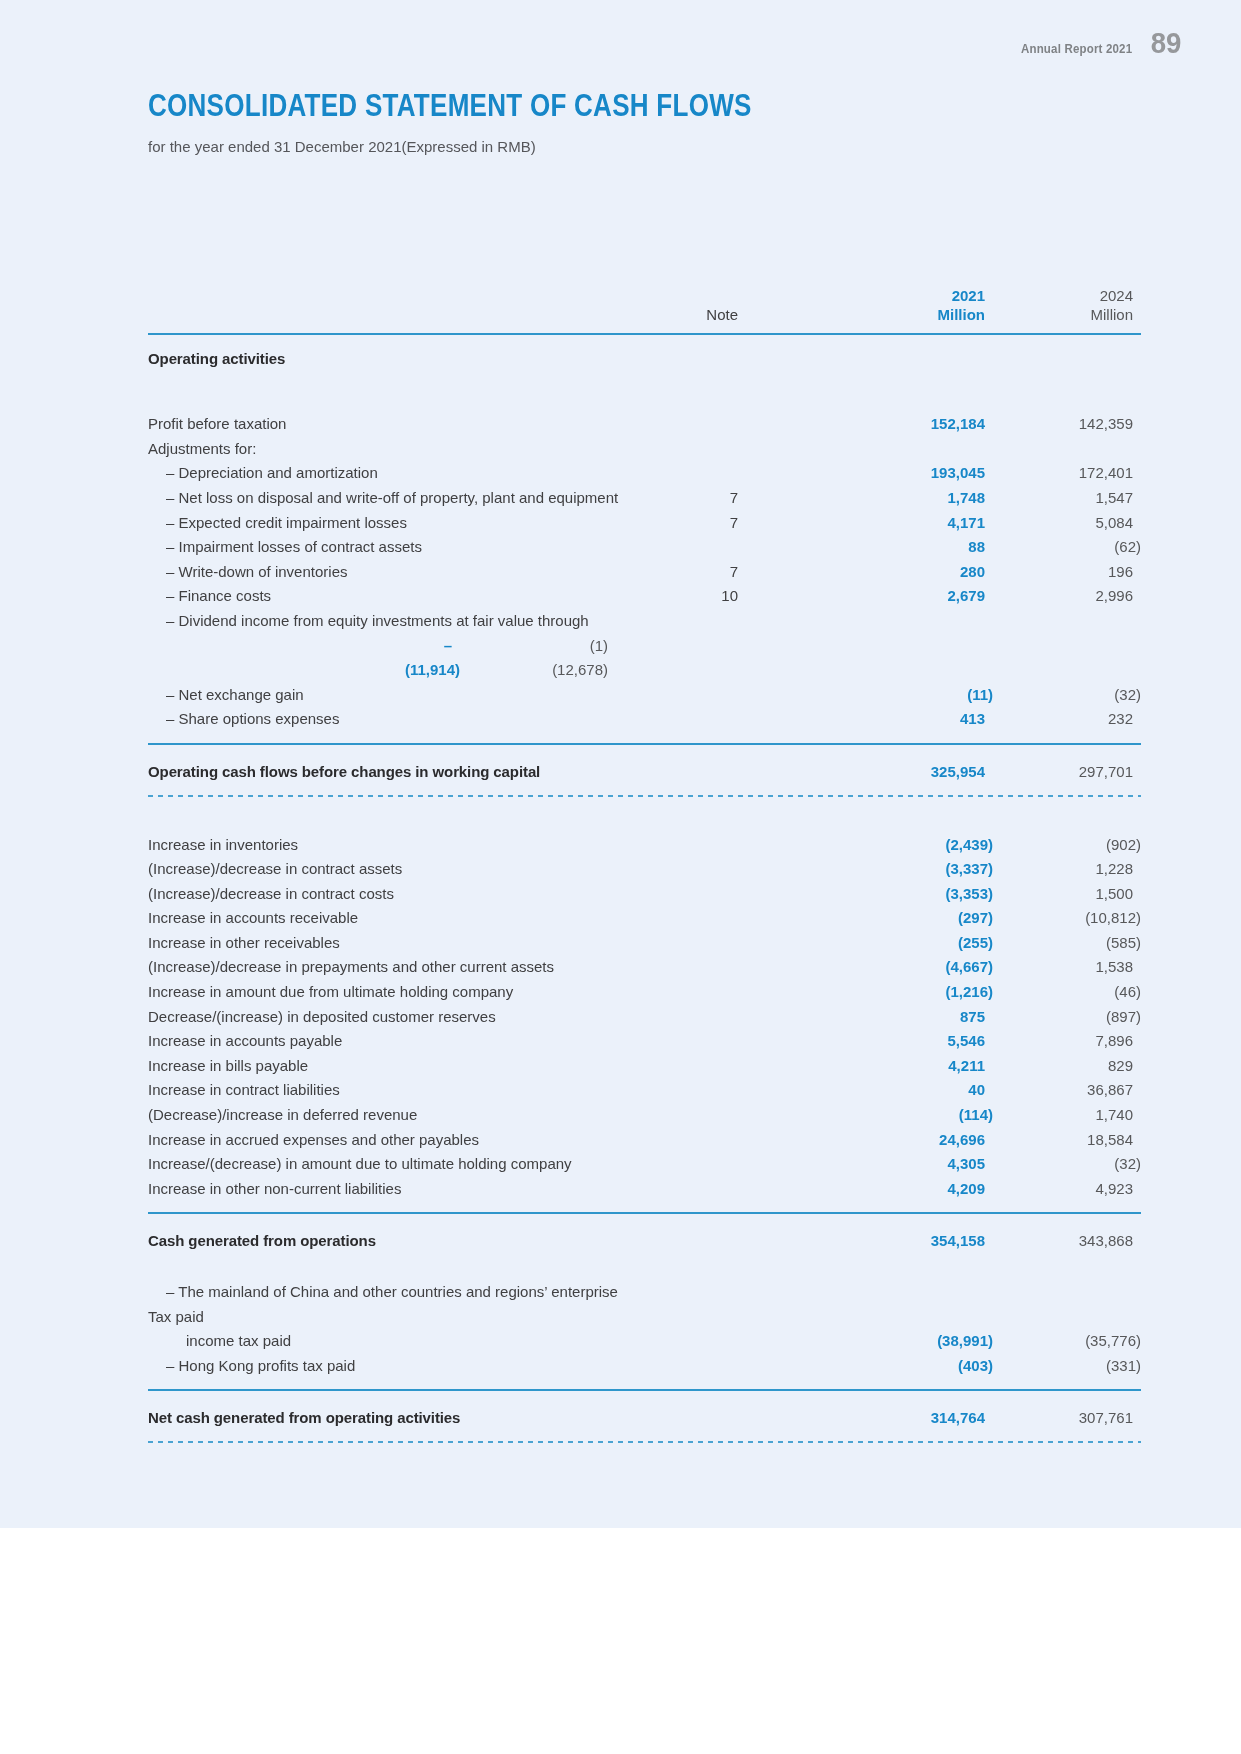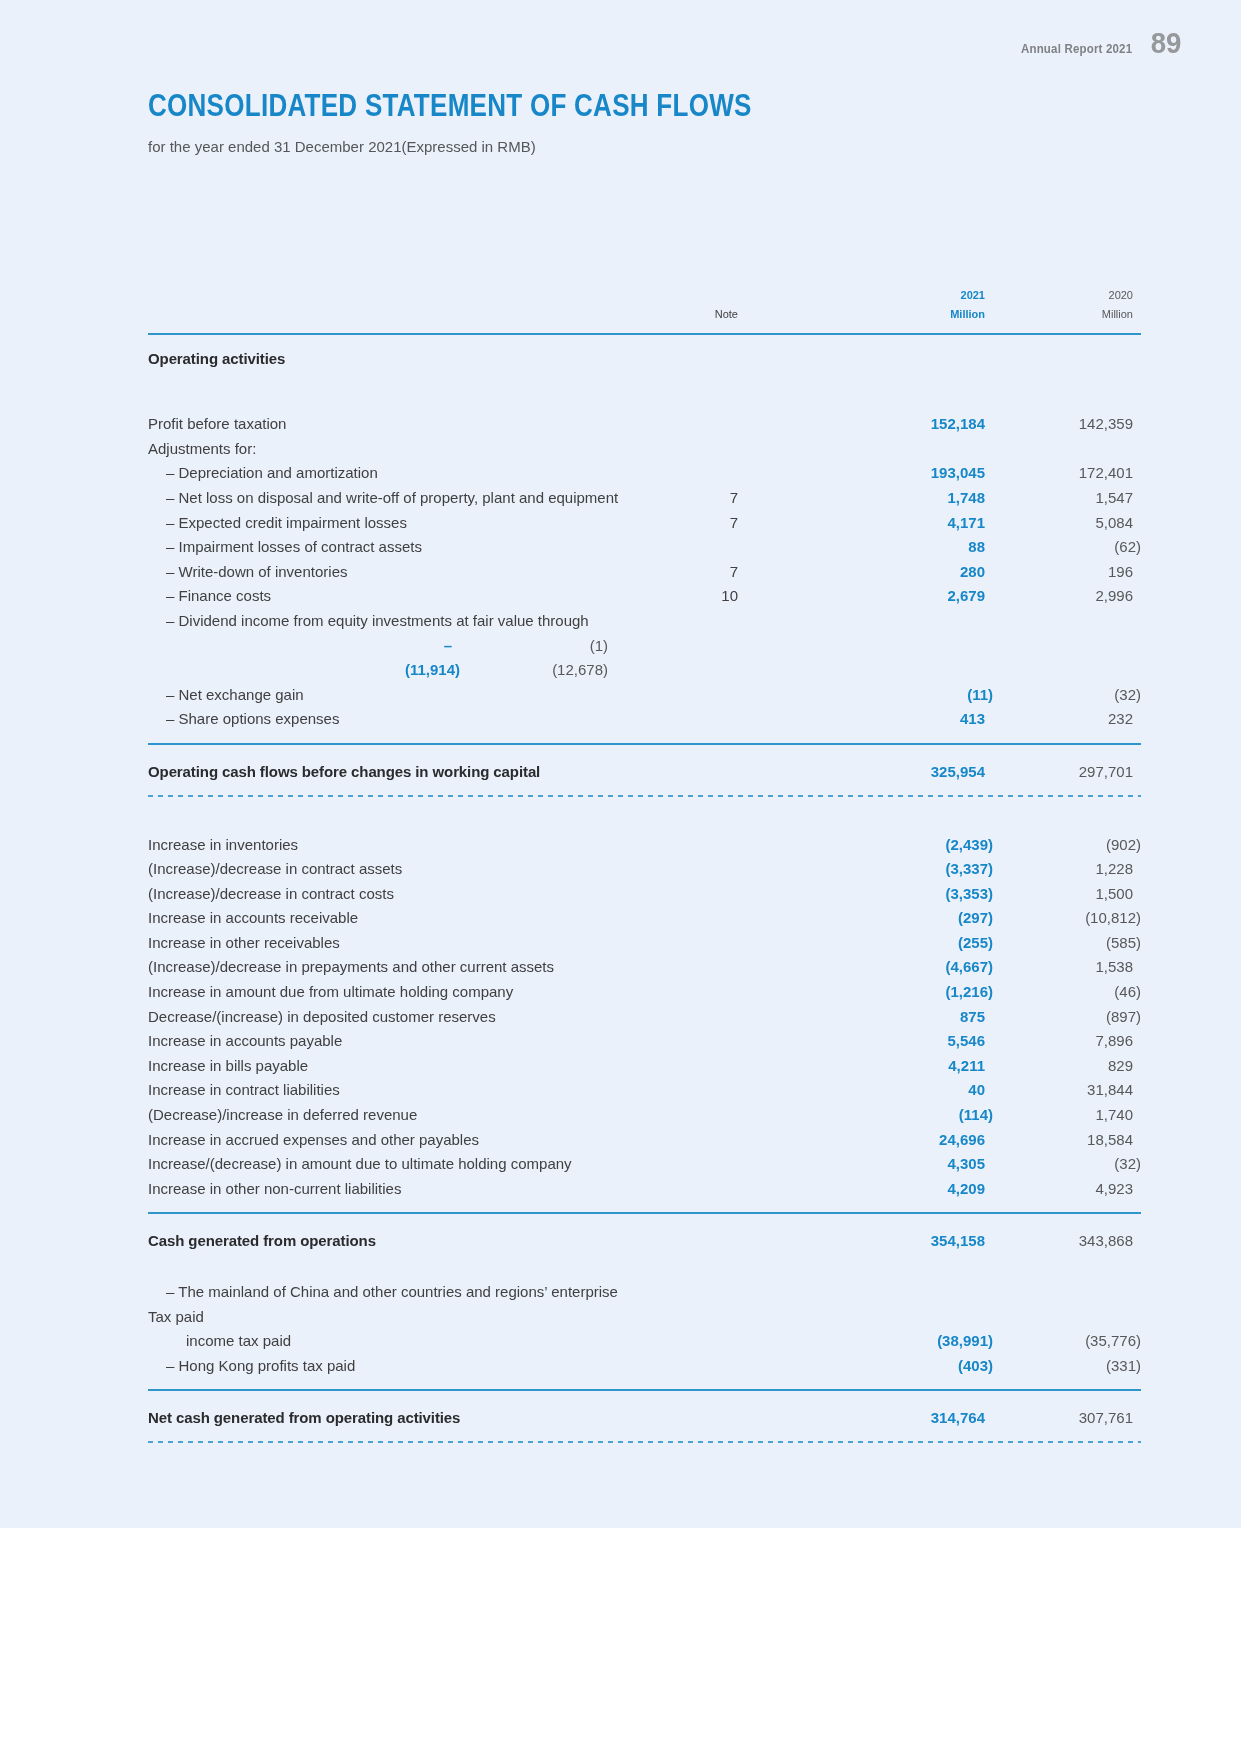--- a/index.html
+++ b/index.html
@@ -29,21 +29,21 @@
     transform:scaleX(0.84); transform-origin:0 50%;
     margin:0;
   }
   .doc-subtitle { margin:14px 0 0 0; font-size:15px; color:#55565a; }
 
   
   .table-wrap { position:absolute; left:148px; top:286px; width:993px; }
 
   .row, .thr { display:flex; align-items:baseline; }
   .row { line-height:24.6px; min-height:24.6px; font-size:15px; }
-  .thr { line-height:19px; font-size:11px; }
+  .thr { line-height:19px; font-size:15px; }
 
   .cell       { box-sizing:border-box; }
   .cell.label { flex:1; color:#404042; }
   .ind1 { padding-left:18px; }
   .ind2 { padding-left:38px; }
   .cell.note  { width:60px;  text-align:right; padding-right:3px; color:#404042; }
   .cell.v1    { width:252px; text-align:right; color:#1787c8; font-weight:bold; }
   .cell.v0    { width:148px; text-align:right; color:#57585a; }
   .cell.np    { padding-right:8px; }  
 
@@ -79,21 +79,21 @@
     <h1 class="doc-title">CONSOLIDATED STATEMENT OF CASH FLOWS</h1>
     <p class="doc-subtitle">for the year ended 31 December 2021(Expressed in RMB)</p>
   </div>
 
   <div class="table-wrap">
     <div class="thead">
       <div class="thr">
         <div class="cell label"></div>
         <div class="cell note"></div>
         <div class="cell v1 np th-blue">2021</div>
-        <div class="cell v0 np th-gray">2020</div>
+        <div class="cell v0 np th-gray">2024</div>
       </div>
       <div class="thr">
         <div class="cell label"></div>
         <div class="cell note">Note</div>
         <div class="cell v1 np th-blue">Million</div>
         <div class="cell v0 np th-gray">Million</div>
       </div>
     </div>
     <div class="rule header-rule"></div>
     <div>
@@ -246,21 +246,21 @@
         <div class="row">
           <div class="cell label">Increase in bills payable</div>
           <div class="cell note"></div>
           <div class="cell v1 np">4,211</div>
           <div class="cell v0 np">829</div>
         </div>
         <div class="row">
           <div class="cell label">Increase in contract liabilities</div>
           <div class="cell note"></div>
           <div class="cell v1 np">40</div>
-          <div class="cell v0 np">31,844</div>
+          <div class="cell v0 np">36,867</div>
         </div>
         <div class="row">
           <div class="cell label">(Decrease)/increase in deferred revenue</div>
           <div class="cell note"></div>
           <div class="cell v1">(114)</div>
           <div class="cell v0 np">1,740</div>
         </div>
         <div class="row">
           <div class="cell label">Increase in accrued expenses and other payables</div>
           <div class="cell note"></div>

